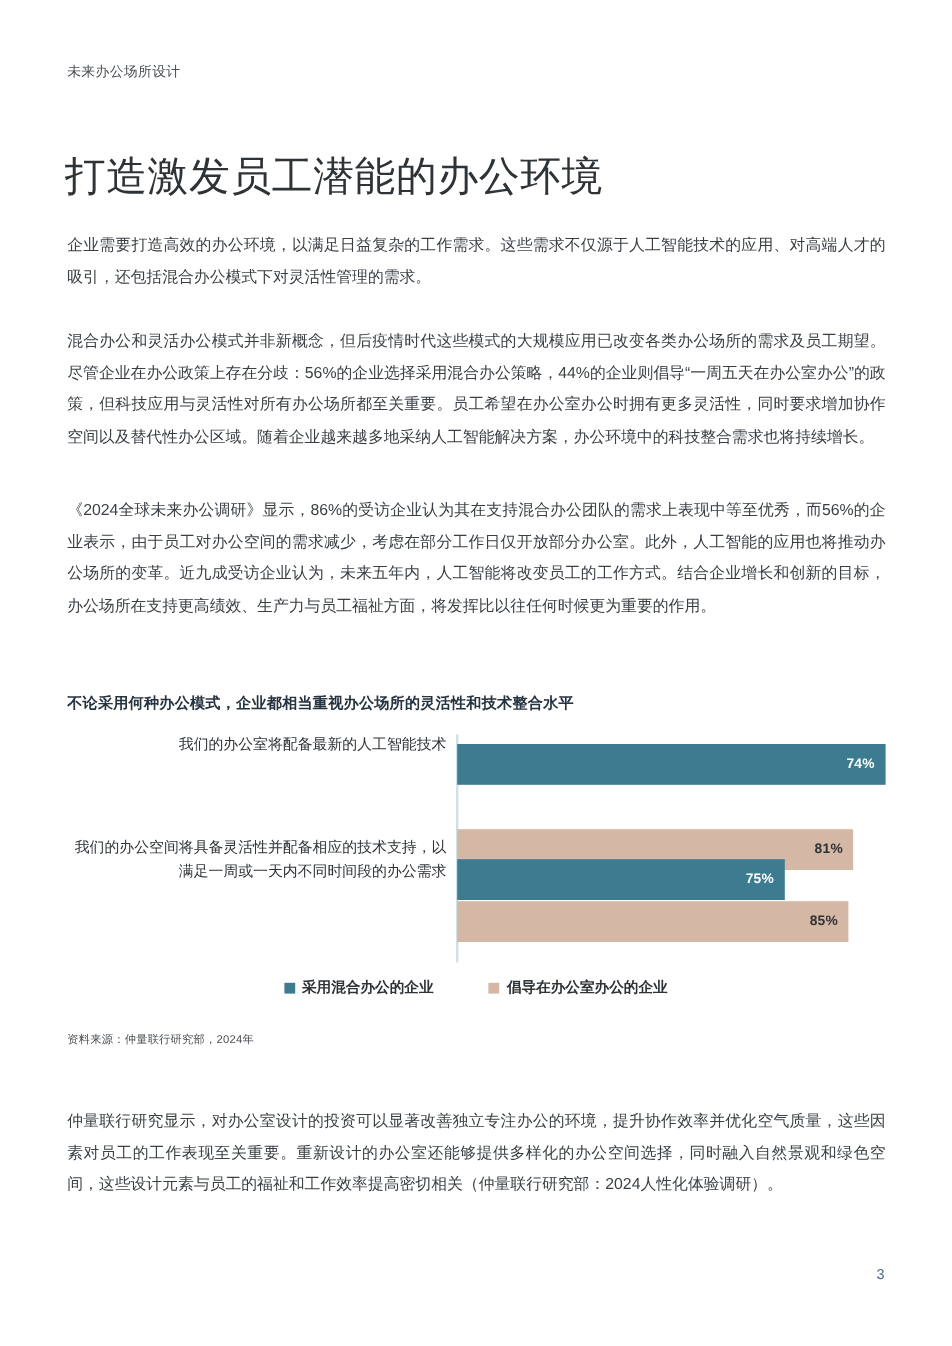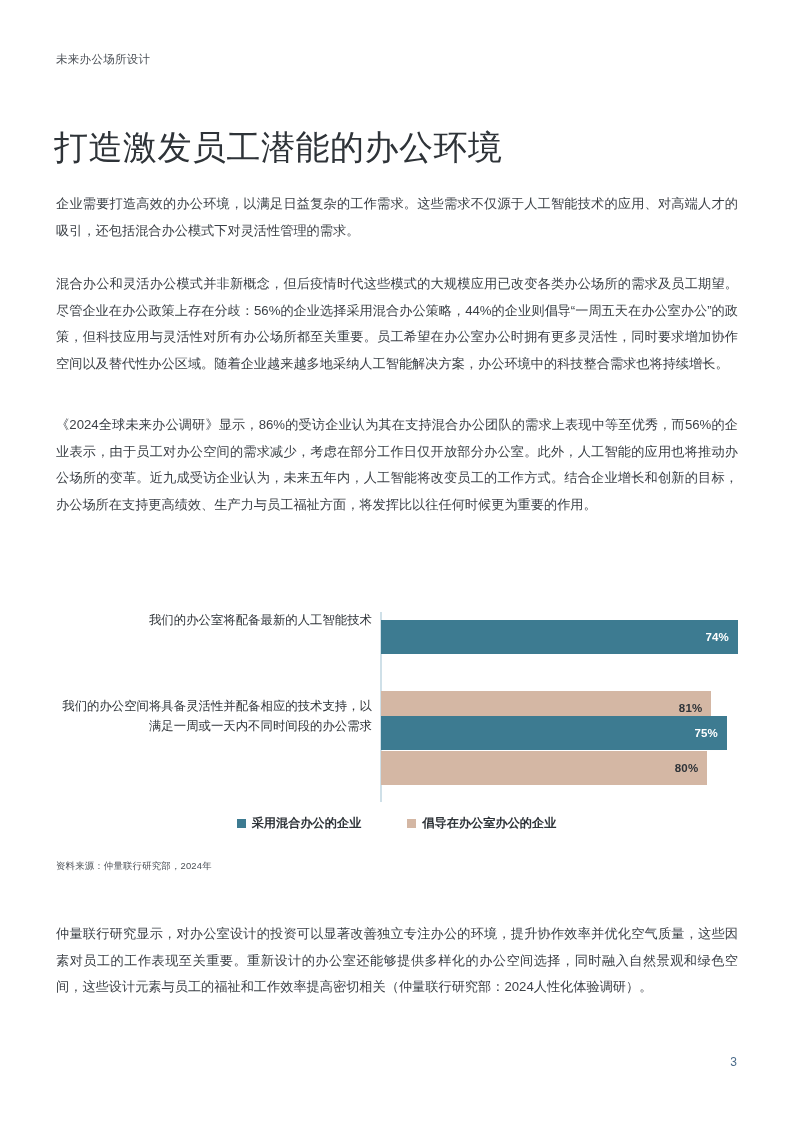--- a/index.html
+++ b/index.html
@@ -197,20 +197,21 @@
   <div class="running-header">未来办公场所设计</div>
 
   <h1 class="page-title">打造激发员工潜能的办公环境</h1>
 
   <p class="body-block p1">企业需要打造高效的办公环境，以满足日益复杂的工作需求。这些需求不仅源于人工智能技术的应用、对高端人才的吸引，还包括混合办公模式下对灵活性管理的需求。</p>
 
   <p class="body-block p2">混合办公和灵活办公模式并非新概念，但后疫情时代这些模式的大规模应用已改变各类办公场所的需求及员工期望。尽管企业在办公政策上存在分歧：56%的企业选择采用混合办公策略，44%的企业则倡导“一周五天在办公室办公”的政策，但科技应用与灵活性对所有办公场所都至关重要。员工希望在办公室办公时拥有更多灵活性，同时要求增加协作空间以及替代性办公区域。随着企业越来越多地采纳人工智能解决方案，办公环境中的科技整合需求也将持续增长。</p>
 
   <p class="body-block p3">《2024全球未来办公调研》显示，86%的受访企业认为其在支持混合办公团队的需求上表现中等至优秀，而56%的企业表示，由于员工对办公空间的需求减少，考虑在部分工作日仅开放部分办公室。此外，人工智能的应用也将推动办公场所的变革。近九成受访企业认为，未来五年内，人工智能将改变员工的工作方式。结合企业增长和创新的目标，办公场所在支持更高绩效、生产力与员工福祉方面，将发挥比以往任何时候更为重要的作用。</p>
 
+  <div class="chart-title">不论采用何种办公模式，企业都相当重视办公场所的灵活性和技术整合水平</div>
 
   <div class="chart-area">
     <div class="axis-line"></div>
 
     <div class="cat-group g0">
       <div class="cat-label">我们的办公室将配备最新的人工智能技术</div>
       <div class="bars">
         <div class="bar-row">
           <div class="bar series-0" id="bar-0-0" style="width: 357px; padding-left: 32px;">
             <span class="bar-value">74%</span>
@@ -221,27 +222,27 @@
             <span class="bar-value">81%</span>
           </div>
         </div>
       </div>
     </div>
 
     <div class="cat-group g1">
       <div class="cat-label">我们的办公空间将具备灵活性并配备相应的技术支持，以满足一周或一天内不同时间段的办公需求</div>
       <div class="bars">
         <div class="bar-row">
-          <div class="bar series-0" id="bar-0-1" style="width: 346px;">
+          <div class="bar series-0" id="bar-0-1" style="width: 273px;">
             <span class="bar-value">75%</span>
           </div>
         </div>
         <div class="bar-row">
           <div class="bar series-1" id="bar-1-1" style="width: 326.364px;">
-            <span class="bar-value">80%</span>
+            <span class="bar-value">85%</span>
           </div>
         </div>
       </div>
     </div>
   </div>
 
   <div class="legend">
     <div class="legend-item">
       <span class="legend-swatch series-0"></span>
       <span>采用混合办公的企业</span>

